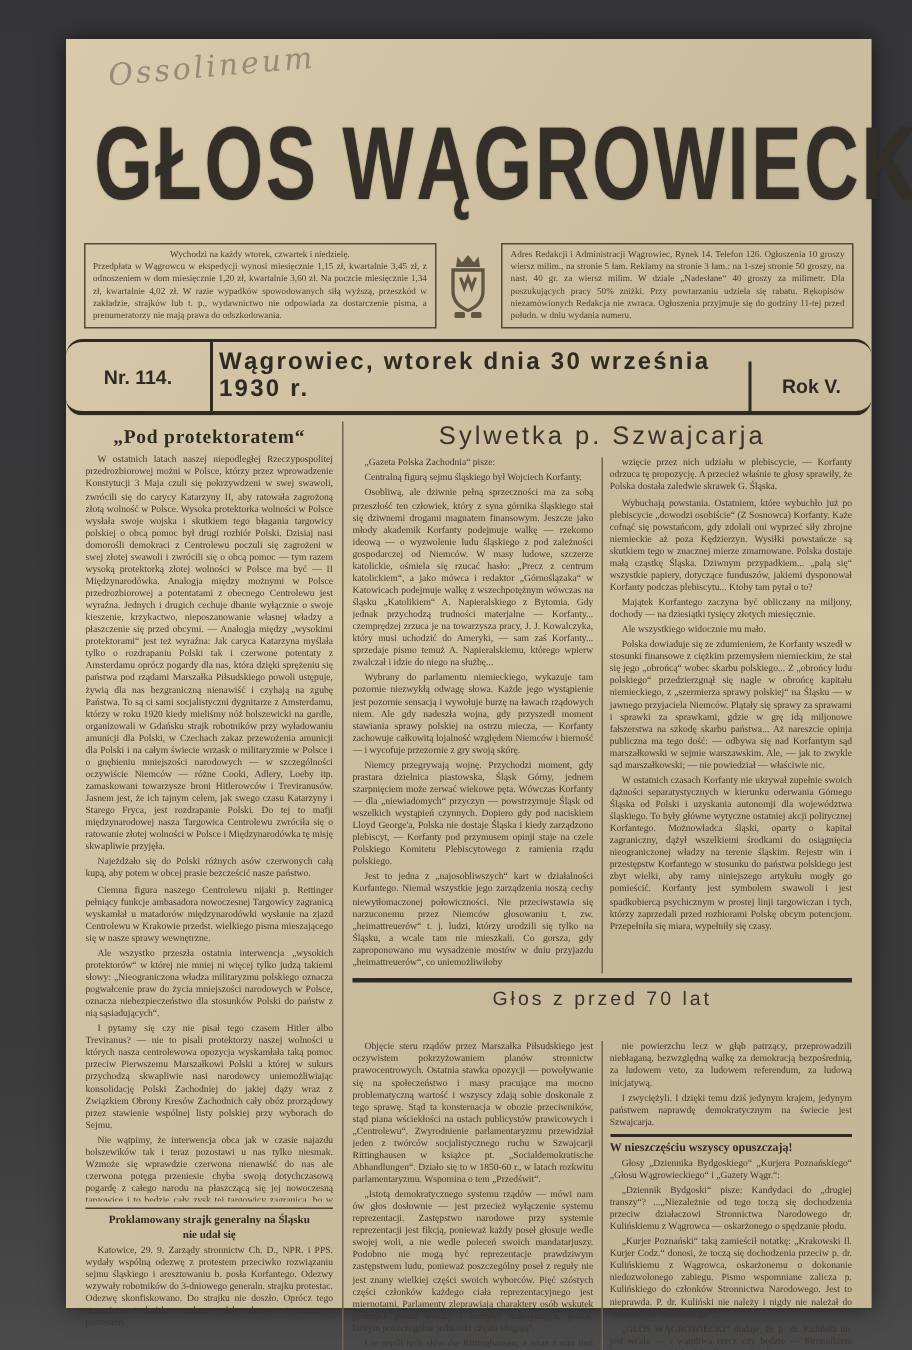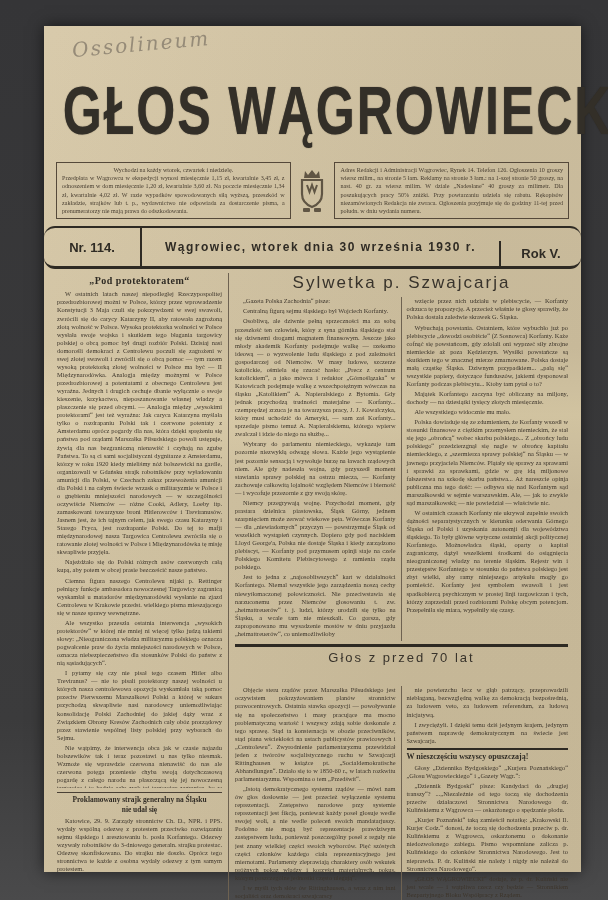--- a/index.html
+++ b/index.html
@@ -38,27 +38,27 @@
   }
   .info-box .first-line{display:block;text-align:center;}
   .crest{width:33px;display:flex;align-items:center;justify-content:center;}
   .dateline{
     display:flex;align-items:stretch;margin:7px 0 0 0;
     border-top:2px solid #2e2a23;border-bottom:3px solid #2e2a23;
     font-family:"Liberation Sans","DejaVu Sans",sans-serif;font-weight:bold;color:#2f2b24;border-radius:11px;
   }
   .dateline .cell{padding:5px 4px;display:flex;align-items:center;justify-content:center;}
   .dl-issue{width:88px;font-size:13px;border-right:2px solid #2e2a23;}
-  .dl-date{flex:1;font-size:12px;letter-spacing:1.5px;}
+  .dl-date{flex:1;font-size:16px;letter-spacing:1.5px;}
   .dl-year{width:72px;font-size:13px;border-left:2px solid #2e2a23;margin-top:13px;}
   .content{display:flex;margin:4px 13px 0 13px;}
   .col-left{width:172px;box-sizing:border-box;padding-right:6px;border-right:1px solid #6e6251;}
   .col-right{flex:1;box-sizing:border-box;padding-left:6px;}
   .art-head-serif{
-    font-size:10px;font-weight:bold;text-align:center;color:#2f2b24;
+    font-size:13px;font-weight:bold;text-align:center;color:#2f2b24;
     margin:2px 0 4px 0;letter-spacing:.5px;
   }
   .body-text{font-size:6.4px;line-height:1.26;text-align:justify;color:#3d352b;}
   .body-text p{margin:0 0 2px 0;text-indent:8px;}
   .clip{overflow:hidden;}
   .left-body{height:498px;}
   .sub-article{border-top:1px solid #4a4136;margin-top:4px;padding-top:2px;}
   .sub-head{
     font-size:7.4px;font-weight:bold;text-align:center;line-height:1.3;
     color:#312c25;margin-bottom:2px;white-space:pre-line;

